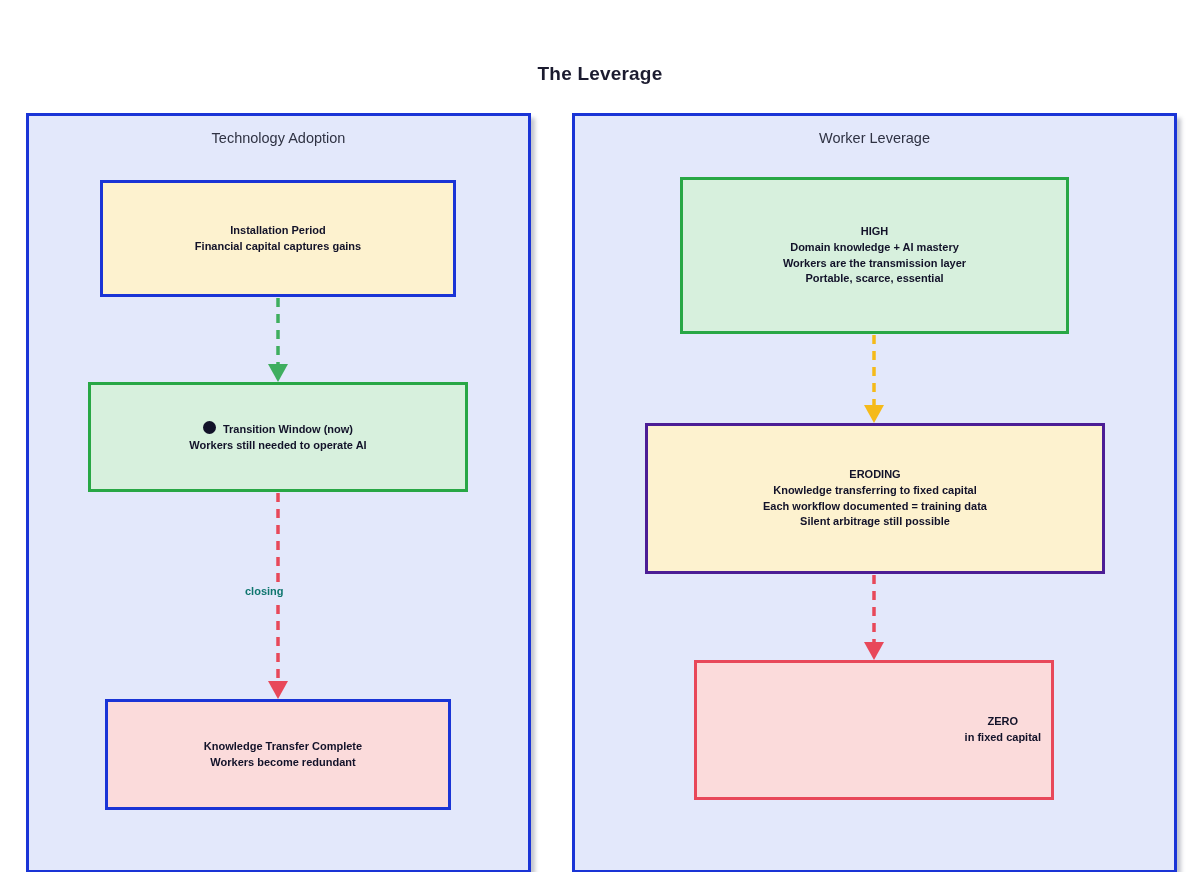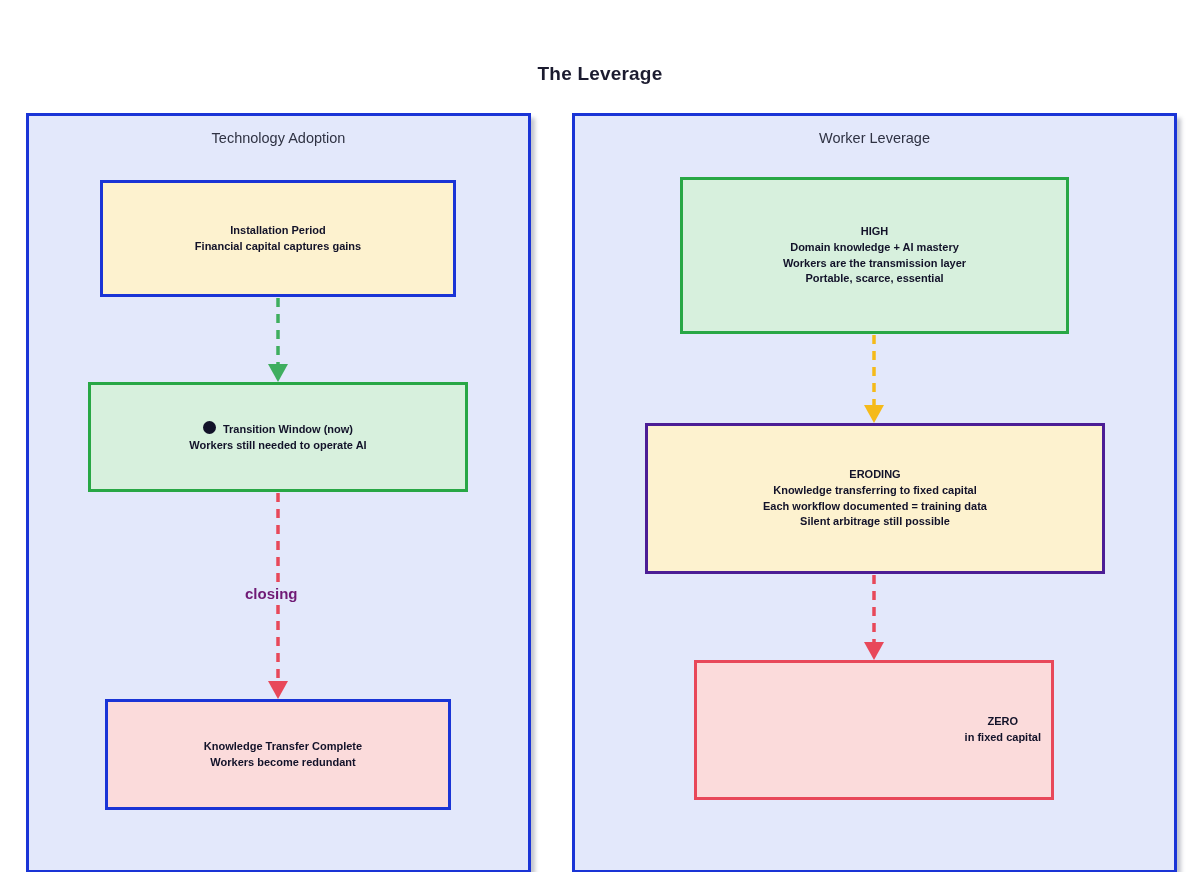--- a/index.html
+++ b/index.html
@@ -94,23 +94,23 @@
   
   #edges {
     position: absolute;
     left: 0; top: 0;
     width: 1200px; height: 872px;
     pointer-events: none;
   }
 
   .edge-label {
     position: absolute;
-    font-size: 15px;
+    font-size: 11px;
     font-weight: bold;
-    color: #701a75;
+    color: #0f766e;
     background: #e3e8fb;
     padding: 1px 5px;
     white-space: nowrap;
   }
   #label-closing { left: 240px; top: 549px; }
 </style>
 </head>
 <body>
 
 <div id="page">

